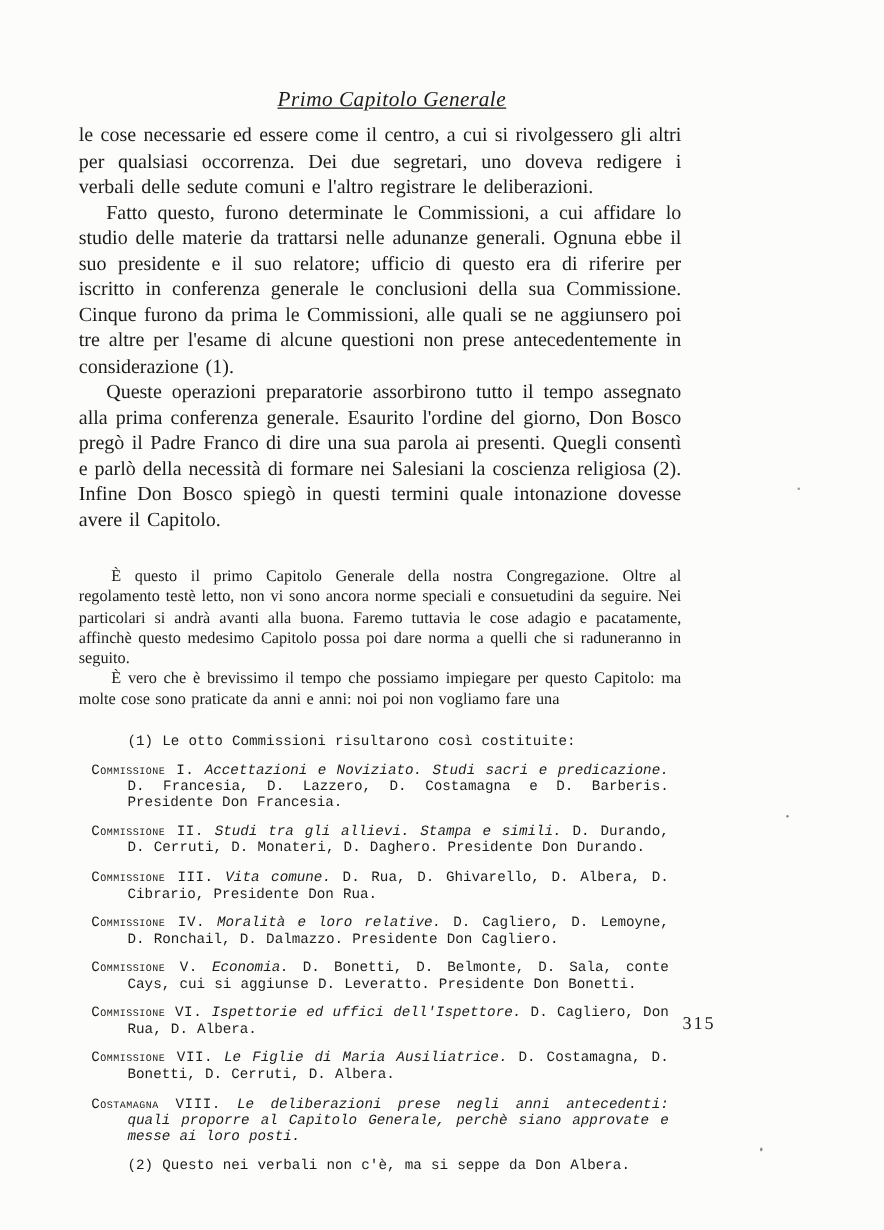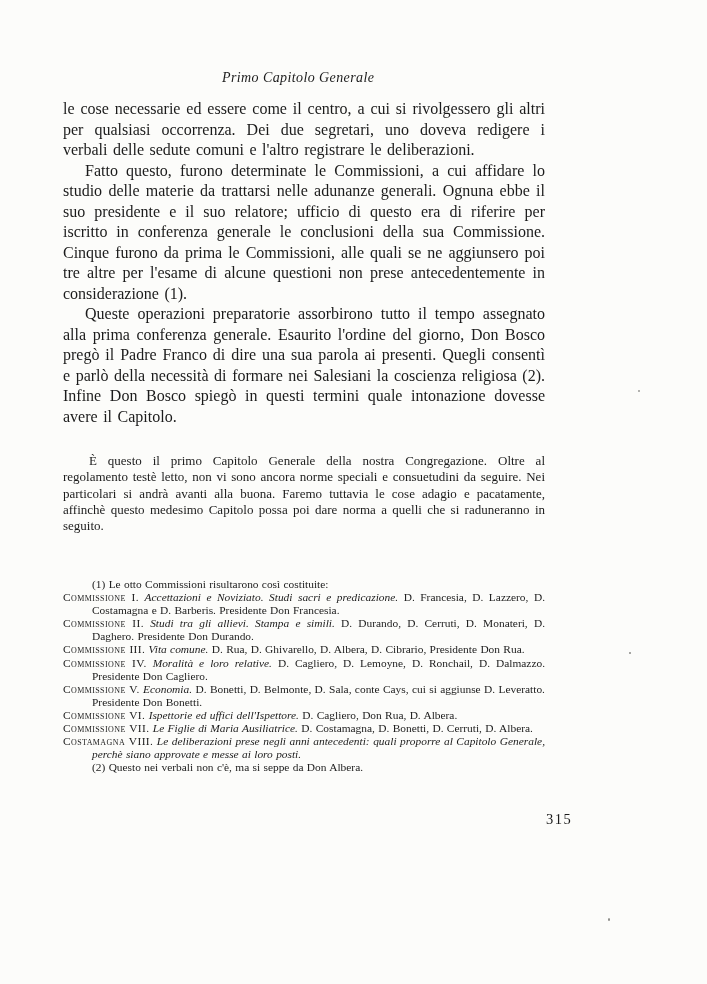--- a/index.html
+++ b/index.html
@@ -11,23 +11,24 @@
     position: relative;
     overflow: hidden;
   }
   .page {
     position: absolute; inset: 0;
   }
   .running-header {
     position: absolute;
     top: 70px; left: 222px;
     font-style: italic;
-    font-size: 14px;
+    font-size: 17px;
     letter-spacing: 0.4px;
     white-space: nowrap;
+    text-decoration: underline;
   }
   .body-text {
     position: absolute;
     top: 99px; left: 63px; width: 482px;
     font-size: 16px;
     line-height: 20.5px;
     text-align: justify;
     word-spacing: 1.5px;
   }
   .body-text p { margin: 0; text-indent: 22px; }
@@ -42,21 +43,21 @@
   }
   .quote-block p { margin: 0; text-indent: 26px; }
   .footnotes {
     position: absolute;
     top: 578px; left: 63px; width: 482px;
     font-size: 11.4px;
     line-height: 13.1px;
     text-align: justify;
     word-spacing: 0.5px;
   }
-  .footnotes p { margin: 0; }
+  .footnotes p { margin: 10px; font-family: Liberation Mono, monospace; }
   .note-indent { text-indent: 29px; }
   .commission { padding-left: 29px; text-indent: -29px; }
   .sc { font-variant: small-caps; letter-spacing: 0.4px; }
   .it { font-style: italic; }
   .page-number {
     position: absolute;
     top: 811px; left: 498px;
     font-size: 14.5px;
     letter-spacing: 1.5px;
     margin-left: 48px;
@@ -78,20 +79,21 @@
   <div class="running-header">Primo Capitolo Generale</div>
 
   <div class="body-text">
     <p class="noindent">le cose necessarie ed essere come il centro, a cui si rivolgessero gli altri per qualsiasi occorrenza. Dei due segretari, uno doveva redigere i verbali delle sedute comuni e l'altro registrare le deliberazioni.</p>
     <p>Fatto questo, furono determinate le Commissioni, a cui affidare lo studio delle materie da trattarsi nelle adunanze generali. Ognuna ebbe il suo presidente e il suo relatore; ufficio di questo era di riferire per iscritto in conferenza generale le conclusioni della sua Commissione. Cinque furono da prima le Commissioni, alle quali se ne aggiunsero poi tre altre per l'esame di alcune questioni non prese antecedentemente in considerazione (1).</p>
     <p>Queste operazioni preparatorie assorbirono tutto il tempo assegnato alla prima conferenza generale. Esaurito l'ordine del giorno, Don Bosco pregò il Padre Franco di dire una sua parola ai presenti. Quegli consentì e parlò della necessità di formare nei Salesiani la coscienza religiosa (2). Infine Don Bosco spiegò in questi termini quale intonazione dovesse avere il Capitolo.</p>
   </div>
 
   <div class="quote-block">
     <p>È questo il primo Capitolo Generale della nostra Congregazione. Oltre al regolamento testè letto, non vi sono ancora norme speciali e consuetudini da seguire. Nei particolari si andrà avanti alla buona. Faremo tuttavia le cose adagio e pacatamente, affinchè questo medesimo Capitolo possa poi dare norma a quelli che si raduneranno in seguito.</p>
+    <p>È vero che è brevissimo il tempo che possiamo impiegare per questo Capitolo: ma molte cose sono praticate da anni e anni: noi poi non vogliamo fare una</p>
   </div>
 
   <div class="footnotes">
     <p class="note-indent">(1) Le otto Commissioni risultarono così costituite:</p>
 
     <p class="commission"><span class="sc">Commissione I.</span> <span class="it">Accettazioni e Noviziato. Studi sacri e predicazione.</span> <span>D. Francesia, D. Lazzero, D. Costamagna e D. Barberis. Presidente Don Francesia.</span></p>
 
     <p class="commission"><span class="sc">Commissione II.</span> <span class="it">Studi tra gli allievi. Stampa e simili.</span> <span>D. Durando, D. Cerruti, D. Monateri, D. Daghero. Presidente Don Durando.</span></p>
 
     <p class="commission"><span class="sc">Commissione III.</span> <span class="it">Vita comune.</span> <span>D. Rua, D. Ghivarello, D. Albera, D. Cibrario, Presidente Don Rua.</span></p>

